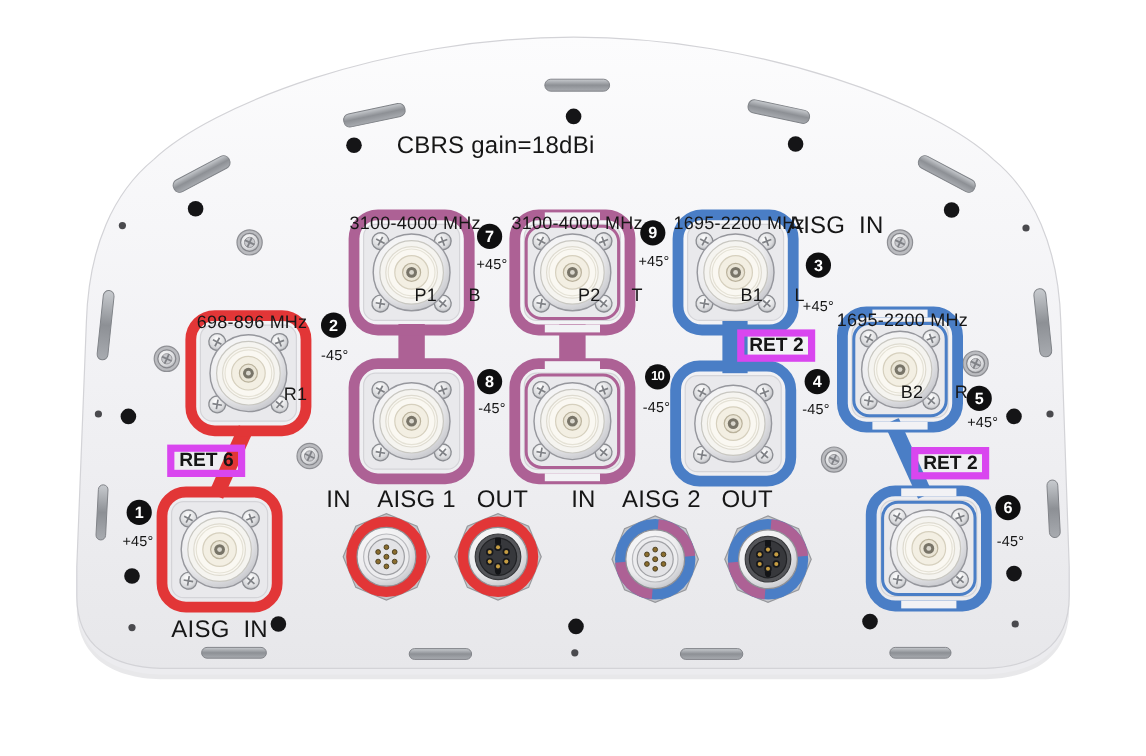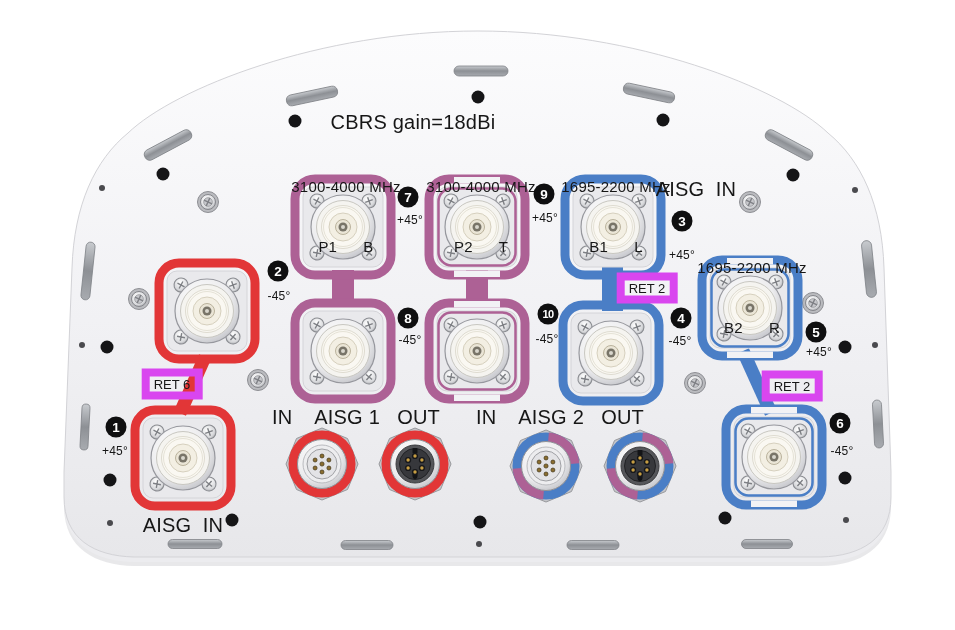--- a/index.html
+++ b/index.html
@@ -1,26 +1,26 @@
 <!DOCTYPE html>
 <html><head>
 <meta charset="utf-8">
 <style>
   html,body{margin:0;padding:0;background:#ffffff;}
   #canvas{position:relative;width:955px;height:630px;background:#ffffff;overflow:hidden;
           font-family:"Liberation Sans",sans-serif;color:#161616;}
   #gfx{position:absolute;left:0;top:0;}
   .lbl{position:absolute;transform:translate(-50%,-50%);font-size:20px;white-space:pre;letter-spacing:.2px;}
-  .stack{position:absolute;transform:translateX(-50%);text-align:center;font-size:15px;line-height:20px;white-space:pre;letter-spacing:.2px;}
+  .stack{position:absolute;transform:translateX(-50%);text-align:right;font-size:15px;line-height:20px;white-space:pre;letter-spacing:.2px;}
   .angle{position:absolute;transform:translate(-50%,-50%);font-size:12px;letter-spacing:.2px;}
   .badge{position:absolute;transform:translate(-50%,-50%);width:21px;height:21px;border-radius:50%;
          background:#0f0f10;color:#ffffff;font-size:13.5px;font-weight:bold;text-align:center;line-height:21px;}
   .badge.wide{font-size:11px;letter-spacing:-.6px;text-align:center;}
-  .retbox{position:absolute;transform:translate(-50%,-50%);border:8px solid #d946ef;font-size:13px;
-          line-height:15px;padding:0 4px;white-space:pre;background:transparent;}
+  .retbox{position:absolute;transform:translate(-50%,-50%);border:6px solid #d946ef;font-size:16px;
+          line-height:15px;padding:0 4px;white-space:pre;background:transparent;font-weight:bold;}
 </style>
 </head>
 <body>
 
 <div id="canvas">
 
 <svg id="gfx" width="955" height="630" viewBox="0 0 955 630">
   <defs>
     <linearGradient id="panelG" x1="0" y1="0" x2="0" y2="1">
       <stop offset="0" stop-color="#fcfcfd"></stop>
@@ -235,20 +235,24 @@
   <g transform="translate(640,466)">
     <use href="#aisgnut"></use>
     <circle r="29" fill="none" stroke="#4a7ec6" stroke-width="9"></circle>
     <circle r="29" fill="none" stroke="#ad6195" stroke-width="9" pathLength="360" stroke-dasharray="80 100 80 100" stroke-dashoffset="-95"></circle>
     <use href="#aisgOUT"></use>
   </g>
 </svg>
 
   <div class="lbl" style="left:413px;top:122px">CBRS gain=18dBi</div>
 
+  <div class="stack" style="left:210px;top:219px">
+    <div>698-896 MHz</div>
+    <div>R1</div>
+  </div>
   <div class="stack" style="left:346px;top:137px">
     <div>3100-4000 MHz</div>
     <div>P1      B</div>
   </div>
   <div class="stack" style="left:481px;top:137px">
     <div>3100-4000 MHz</div>
     <div>P2      T</div>
   </div>
   <div class="stack" style="left:616px;top:137px">
     <div>1695-2200 MHz</div>

